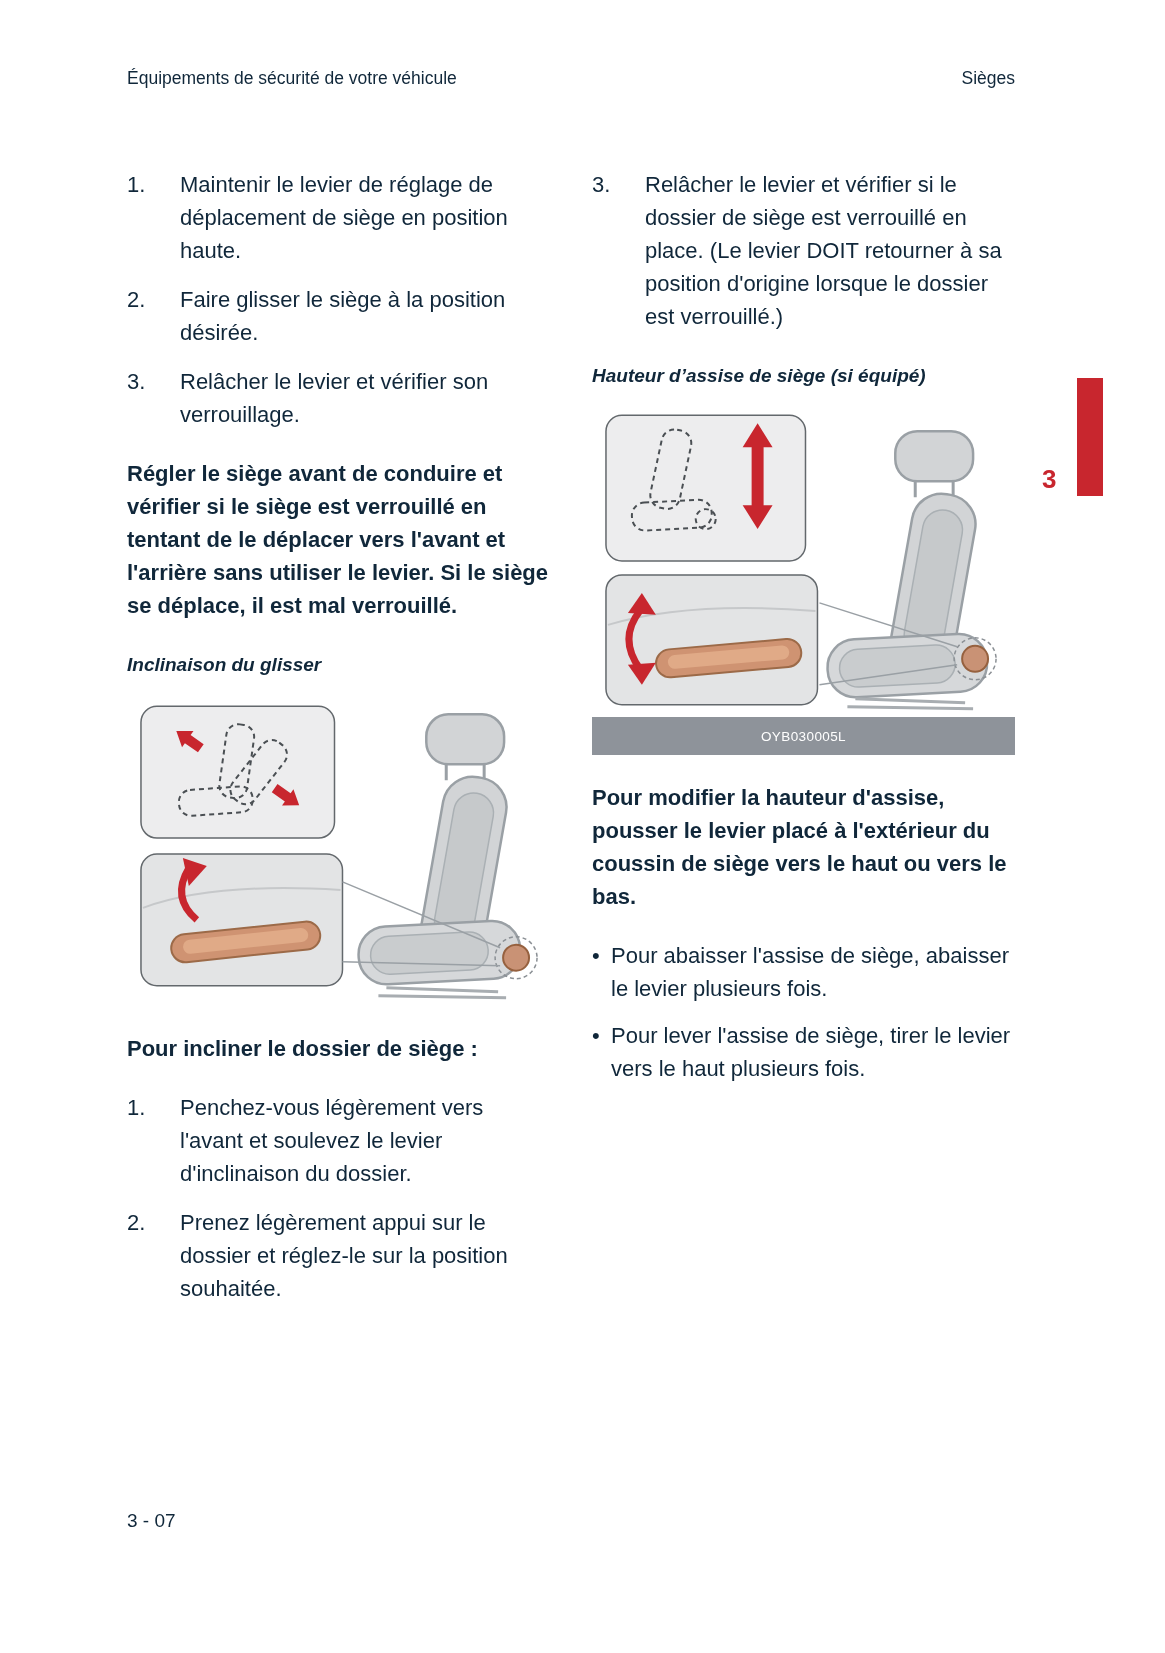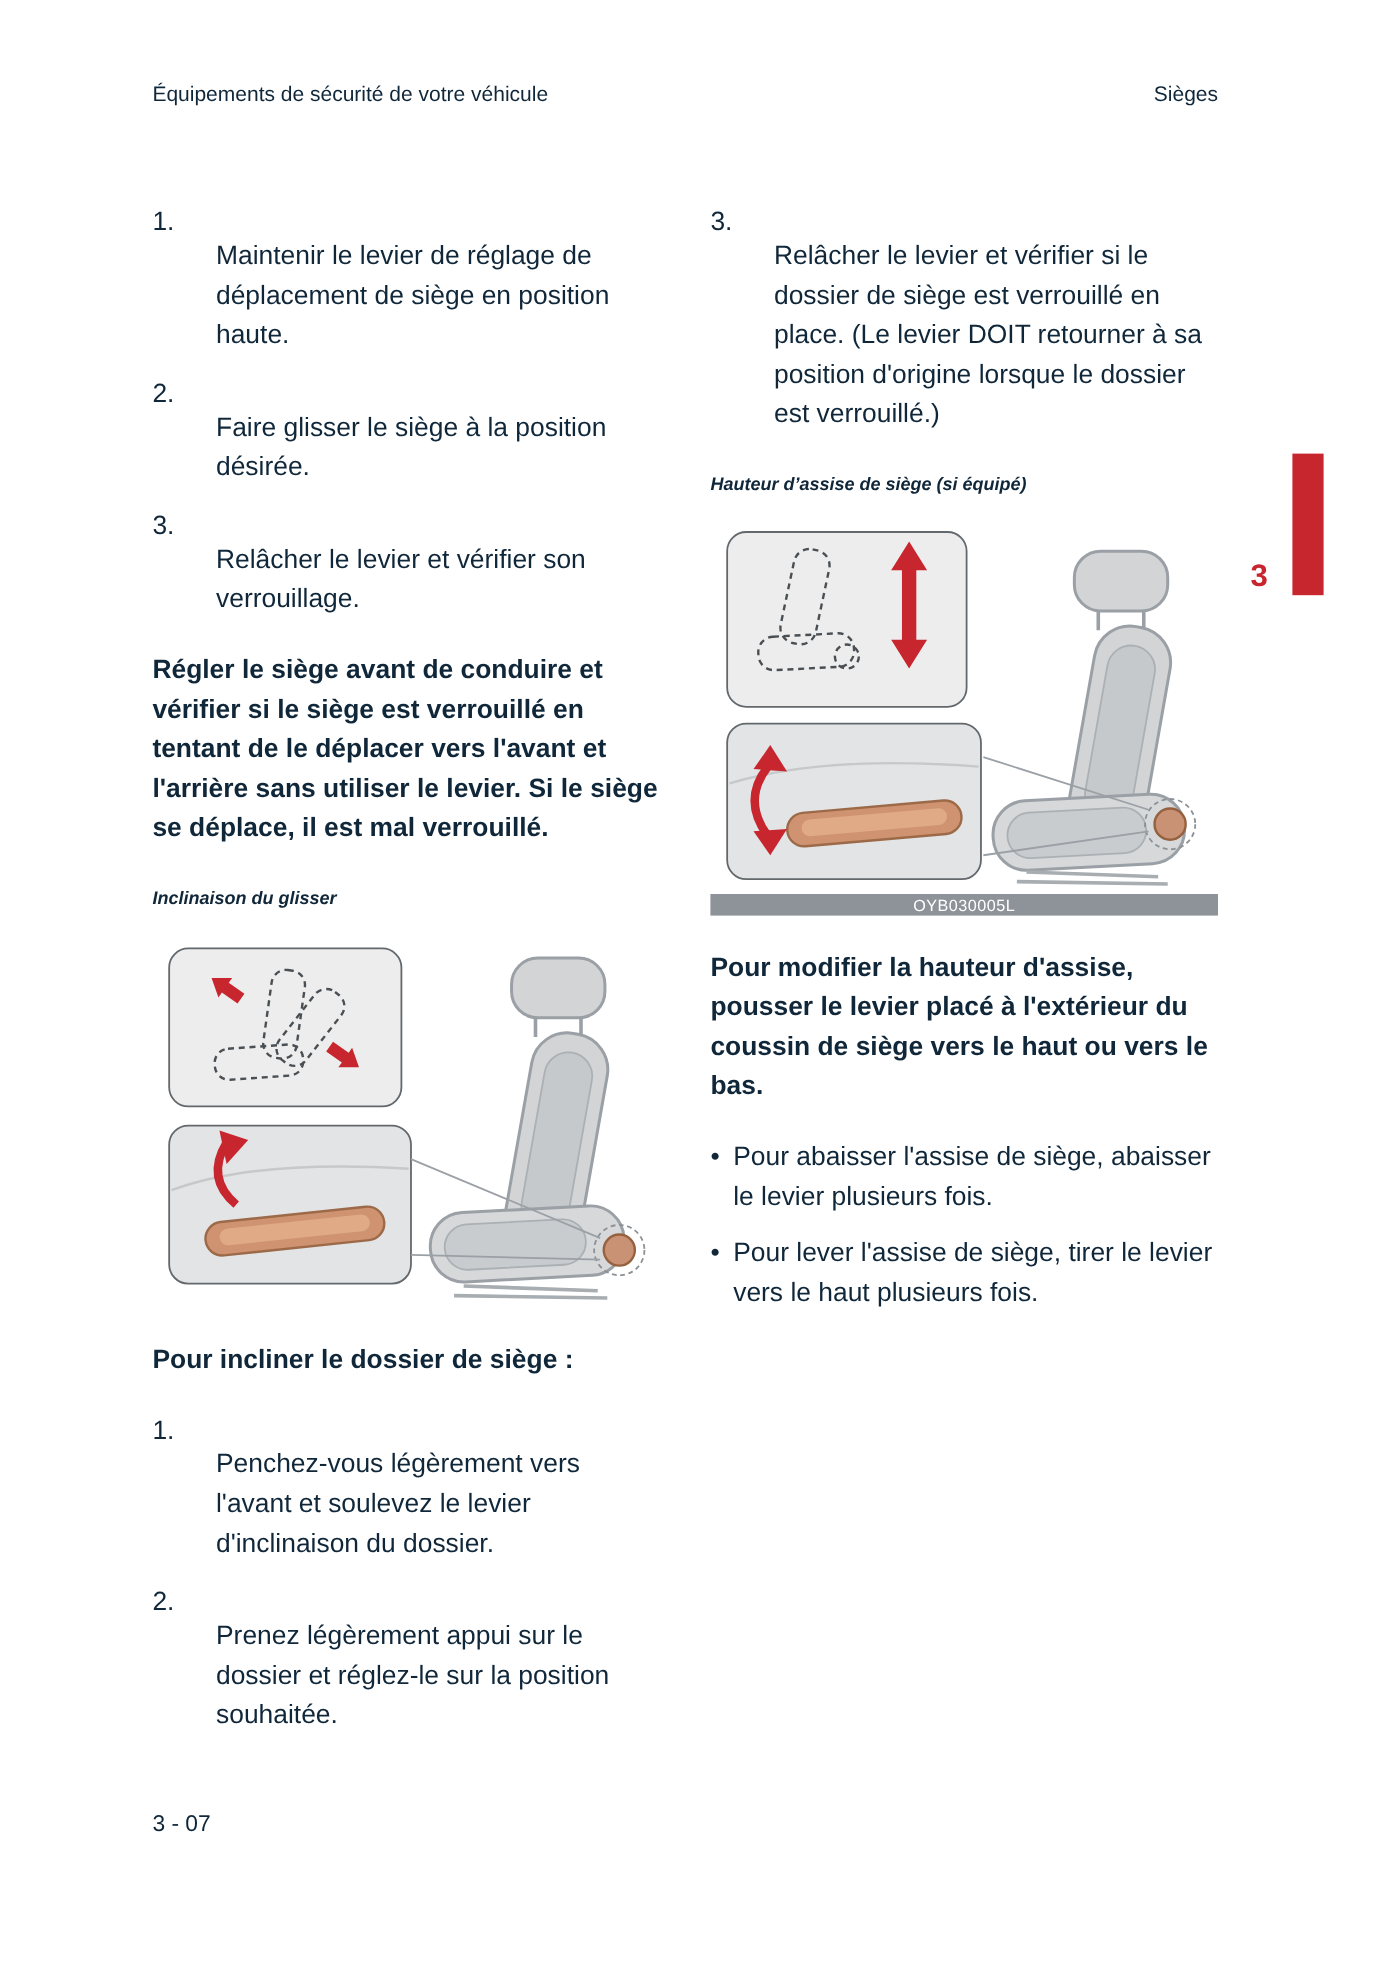--- a/index.html
+++ b/index.html
@@ -13,30 +13,30 @@
     display:flex; justify-content:space-between; font-size:17.5px; color:#10273a;
   }
   .columns {
     position:absolute; top:168px; left:127px; width:888px;
     display:grid; grid-template-columns:423px 423px; column-gap:42px;
   }
   .col { font-size:22px; line-height:33px; color:#10273a; }
   ol.numlist { list-style:none; }
   ol.numlist li { display:flex; margin-bottom:16px; }
   ol.numlist .num { width:53px; flex:none; }
-  ol.numlist .txt { flex:1;margin-top:28px; }
+  ol.numlist .txt { flex:1; }
   ul.bullets { list-style:none; margin-top:24px; }
   ul.bullets li { display:flex; margin-bottom:14px; }
   ul.bullets .dot { width:19px; flex:none; }
   p.body { margin:26px 0;font-weight:bold; }
-  h2.sec { font-size:15px; font-style:italic; font-weight:bold; line-height:30px; margin:28px 0 16px 0; color:#10273a; }
+  h2.sec { font-size:19px; font-style:italic; font-weight:bold; line-height:30px; margin:28px 0 16px 0; color:#10273a; }
   figure { margin:6px 0 0 0; }
   figure svg { display:block; background:#ffffff; }
   .figcap {
-    height:18px; background:#8e939a; color:#ffffff; font-size:13.5px;
+    height:38px; background:#8e939a; color:#ffffff; font-size:13.5px;
     display:flex; align-items:center; justify-content:center; letter-spacing:.4px;
   }
   .chapter-bar { position:absolute; left:1077px; top:378px; width:26px; height:118px; background:#c8262e; }
   .chapter-num { position:absolute; left:1042px; top:464px; color:#c8262e; font-size:26px; font-weight:bold; }
   .page-footer { position:absolute; top:1510px; left:127px; width:888px; font-size:19px; color:#10273a; }
 </style>
 </head>
 <body>
 
 <div class="page">

